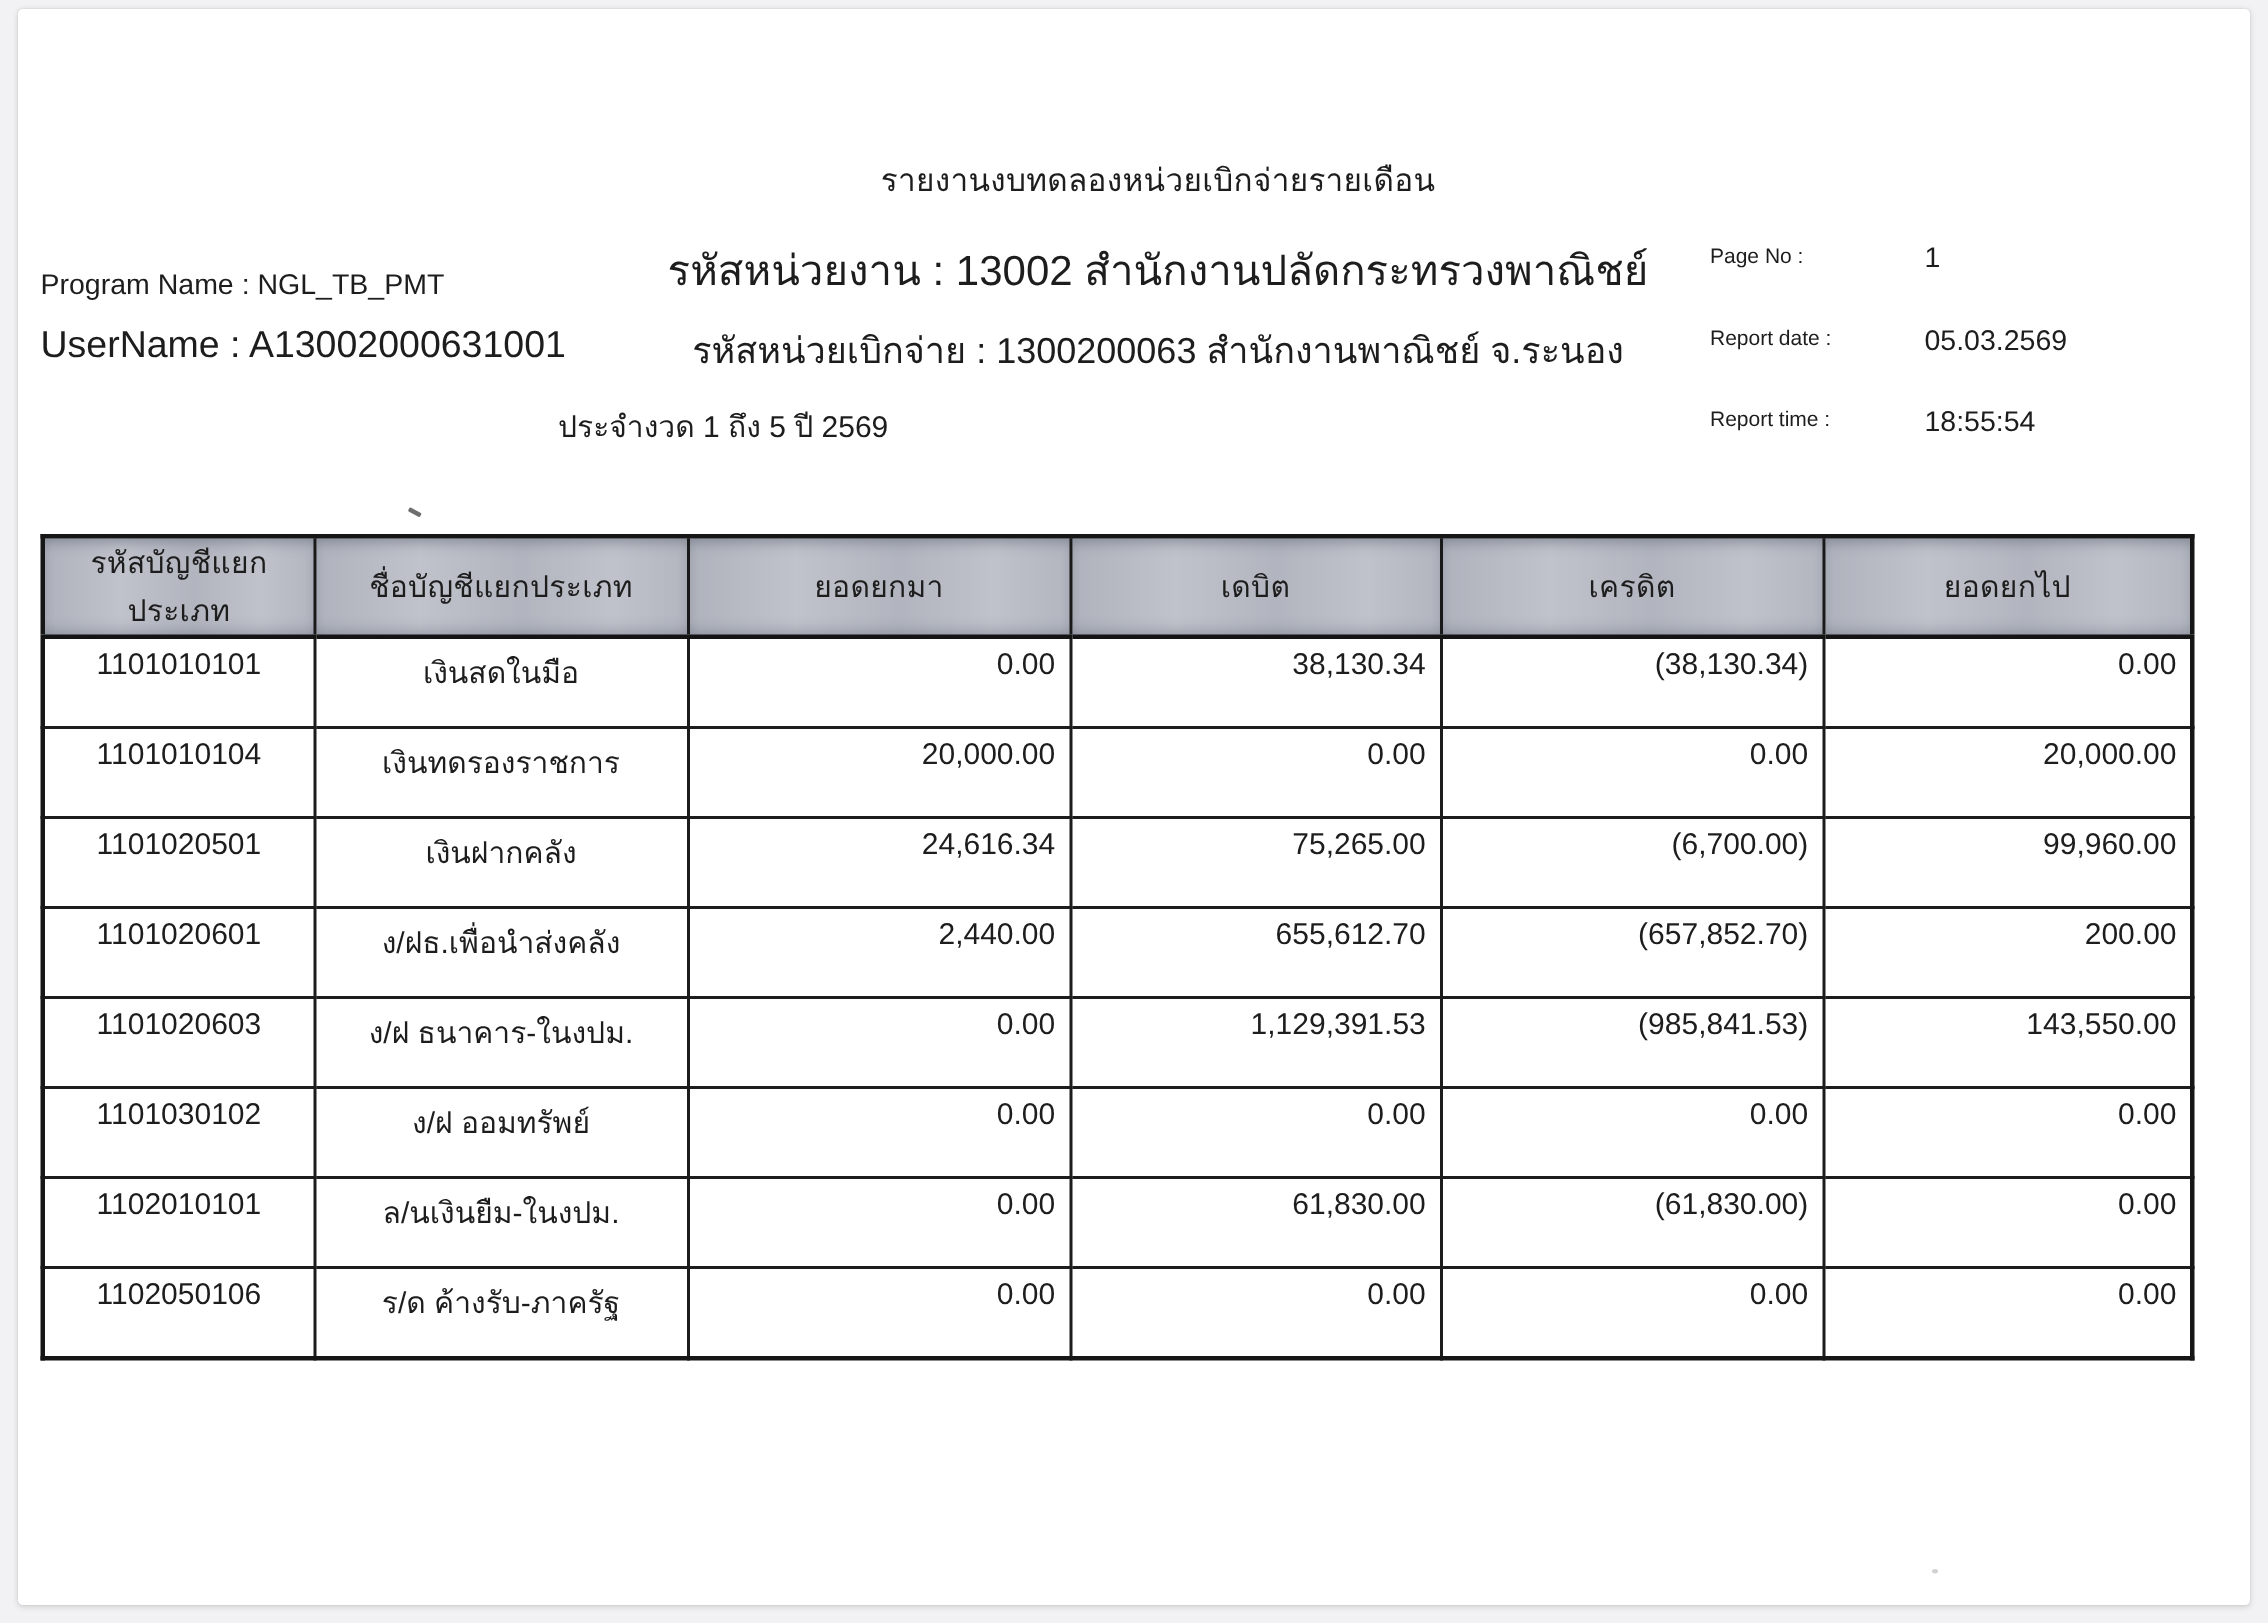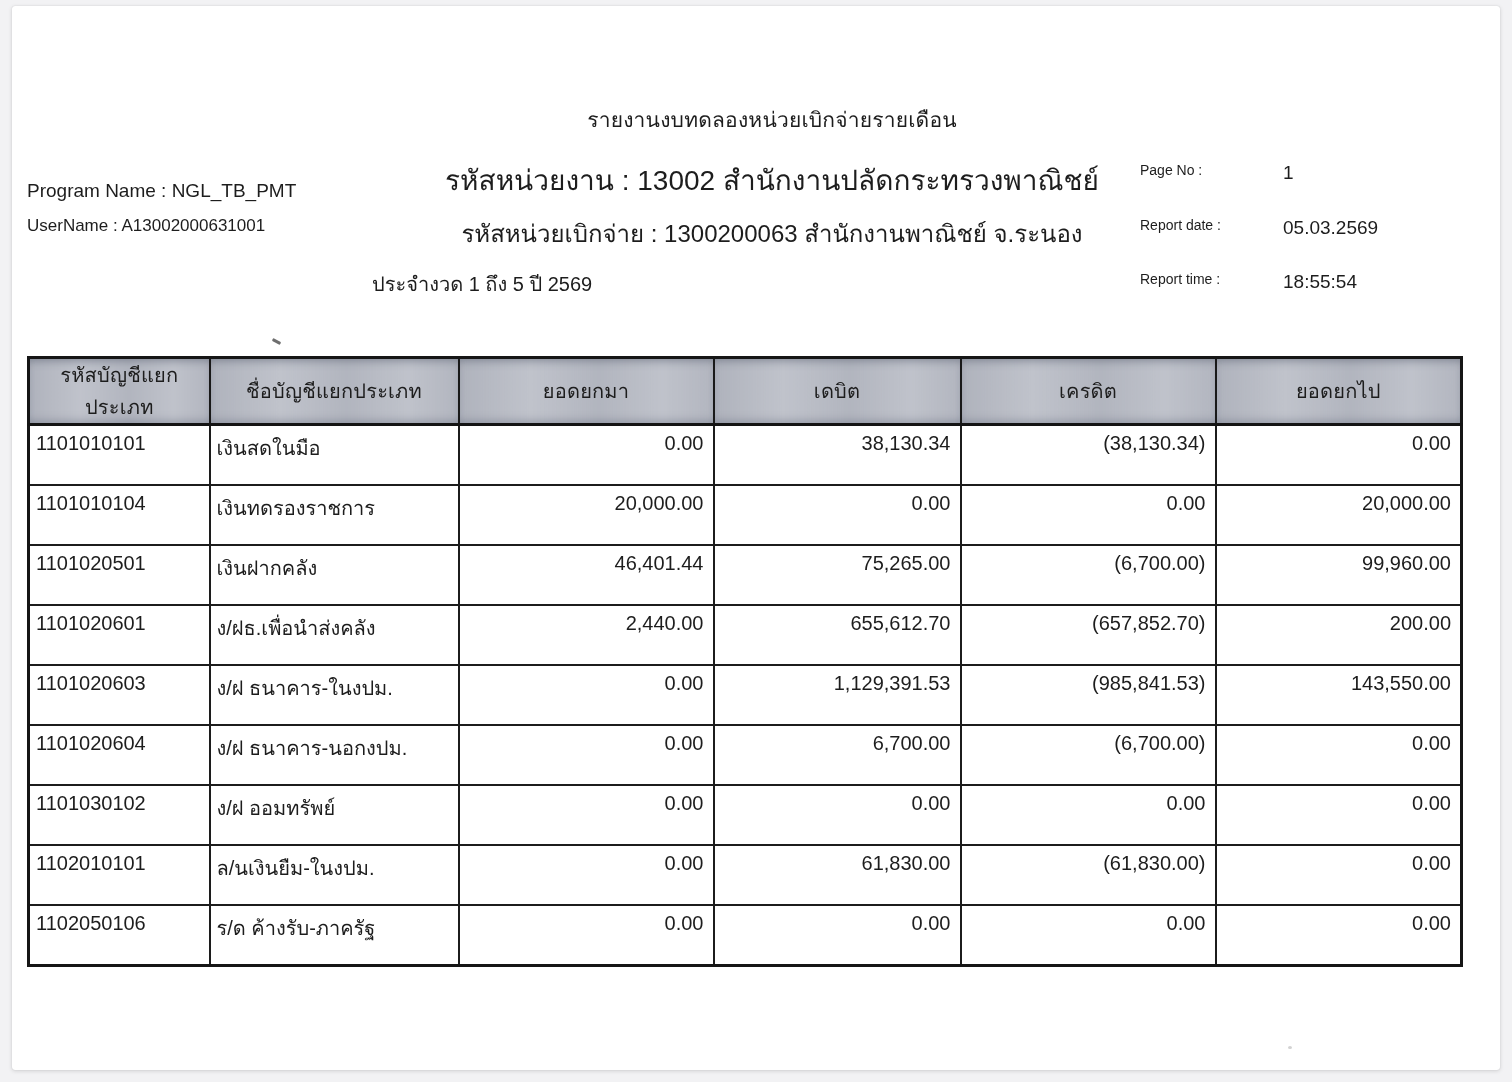--- a/index.html
+++ b/index.html
@@ -14,21 +14,21 @@
     position:absolute;left:12px;top:6px;width:1488px;height:1064px;
     background:#ffffff;border-radius:3px;
     box-shadow:0 1px 4px rgba(0,0,0,.14), 0 0 1px rgba(0,0,0,.18);
   }
   
   .hdr-title{
     position:absolute;left:372px;top:103px;width:800px;
     text-align:center;font-size:21px;font-weight:500;letter-spacing:.2px;
   }
   .hdr-left-1{position:absolute;left:27px;top:160px;font-size:19px;margin-top:20px;}
-  .hdr-left-2{position:absolute;left:27px;top:216px;font-size:17px;}
+  .hdr-left-2{position:absolute;left:27px;top:216px;font-size:25px;}
   .hdr-c1{position:absolute;left:372px;top:158px;width:800px;text-align:center;font-size:28px;font-weight:500;}
   .hdr-c2{position:absolute;left:372px;top:214px;width:800px;text-align:center;font-size:24px;font-weight:500;}
   .hdr-c3{position:absolute;left:372px;top:268px;width:800px;text-align:left;font-size:20px;font-weight:500;}
   .hdr-r-label{position:absolute;left:1140px;font-size:14px;}
   .hdr-r-value{position:absolute;left:1283px;font-size:19px;}
   .r1{top:162px}.r2{top:217px}.r3{top:271px}
   
   table.tbl{
     position:absolute;left:27px;top:356px;width:1433px;
     border-collapse:collapse;table-layout:fixed;
@@ -41,21 +41,21 @@
                       rgba(108,113,128,.13) 55%, rgba(255,255,255,.05) 80%, rgba(108,113,128,.12)),
       #bcbfc8;
     box-shadow:inset 0 7px 9px -5px rgba(86,92,110,.55), inset 0 -7px 9px -5px rgba(86,92,110,.40);
     font-size:20px;font-weight:500;text-align:center;vertical-align:middle;
     padding:0 4px;letter-spacing:.2px;
   }
   .tbl td{
     height:51px;border:2px solid #1c1c1c;vertical-align:top;
     padding-top:6px;font-size:20px;background:#fff;
   }
-  .tbl td.txt{text-align:left;padding-left:6px;padding-right:6px;}
+  .tbl td.txt{text-align:center;padding-left:6px;padding-right:6px;}
   .tbl td.num{text-align:right;padding-right:9px;padding-left:8px;}
   
   .speck{position:absolute;background:#4a4a4a;border-radius:1px;}
   .speck-a{left:272px;top:340px;width:9px;height:3px;transform:rotate(28deg);opacity:.8;}
   .speck-b{left:818px;top:518px;width:3px;height:3px;border-radius:50%;opacity:.35;}
   .speck-c{left:1288px;top:1046px;width:4px;height:3px;border-radius:50%;opacity:.25;}
 </style>
 </head>
 <body>
 
@@ -113,48 +113,40 @@
         <td class="txt">1101010104</td>
         <td class="txt">เงินทดรองราชการ</td>
         <td class="num">20,000.00</td>
         <td class="num">0.00</td>
         <td class="num">0.00</td>
         <td class="num">20,000.00</td>
       </tr>
       <tr>
         <td class="txt">1101020501</td>
         <td class="txt">เงินฝากคลัง</td>
-        <td class="num">46,401.44</td>
+        <td class="num">24,616.34</td>
         <td class="num">75,265.00</td>
         <td class="num">(6,700.00)</td>
         <td class="num">99,960.00</td>
       </tr>
       <tr>
         <td class="txt">1101020601</td>
         <td class="txt">ง/ฝธ.เพื่อนำส่งคลัง</td>
         <td class="num">2,440.00</td>
         <td class="num">655,612.70</td>
         <td class="num">(657,852.70)</td>
         <td class="num">200.00</td>
       </tr>
       <tr>
         <td class="txt">1101020603</td>
         <td class="txt">ง/ฝ ธนาคาร-ในงปม.</td>
         <td class="num">0.00</td>
         <td class="num">1,129,391.53</td>
         <td class="num">(985,841.53)</td>
         <td class="num">143,550.00</td>
-      </tr>
-      <tr>
-        <td class="txt">1101020604</td>
-        <td class="txt">ง/ฝ ธนาคาร-นอกงปม.</td>
-        <td class="num">0.00</td>
-        <td class="num">6,700.00</td>
-        <td class="num">(6,700.00)</td>
-        <td class="num">0.00</td>
       </tr>
       <tr>
         <td class="txt">1101030102</td>
         <td class="txt">ง/ฝ ออมทรัพย์</td>
         <td class="num">0.00</td>
         <td class="num">0.00</td>
         <td class="num">0.00</td>
         <td class="num">0.00</td>
       </tr>
       <tr>

